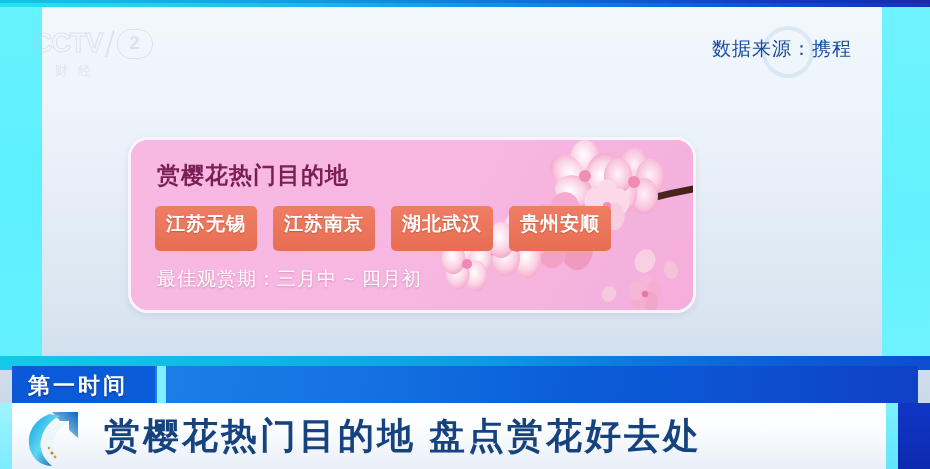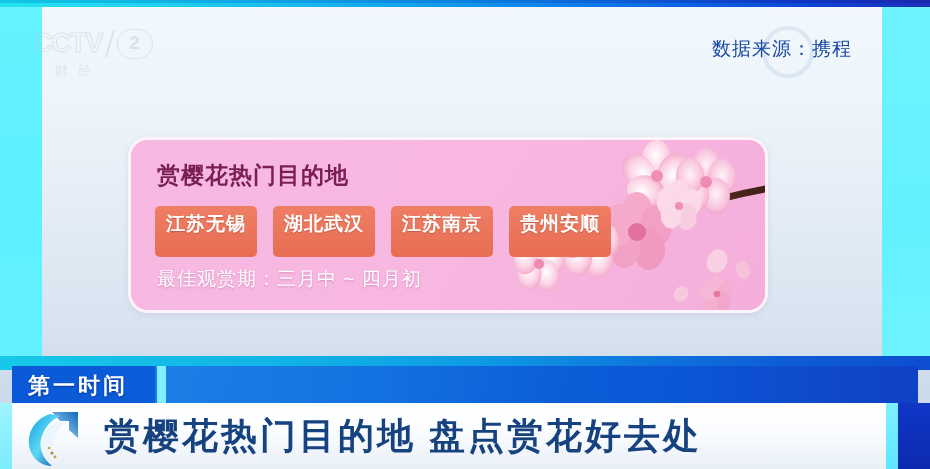--- a/index.html
+++ b/index.html
@@ -151,21 +151,21 @@
     font-size: 26px;
     font-weight: 700;
     color: #2a6fb5;
     letter-spacing: 1px;
   }
 
   
   .card {
     position: absolute;
     left: 128px; top: 137px;
-    width: 640px; height: 176px;
+    width: 568px; height: 176px;
     border-radius: 20px;
     background: linear-gradient(135deg,#f6b6e0 0%,#f8bde3 30%,#f7b9e0 60%,#f2a9d8 100%);
     border: 3px solid #fdf3fb;
     box-sizing: border-box;
     overflow: hidden;
     box-shadow: 0 2px 6px rgba(120,80,130,.12);
   }
   .card-inner {
     position: absolute;
     left: 0; top: 0; right: 0; bottom: 0;
@@ -185,21 +185,21 @@
     display: flex;
     gap: 16px;
     z-index: 3;
   }
   .tag {
     background: linear-gradient(180deg,#ee7e64 0%,#e86d52 100%);
     color: #ffffff;
     font-size: 19px;
     font-weight: 700;
     letter-spacing: 1px;
-    padding: 5px 11px 20px 11px;
+    padding: 5px 11px 14px 11px;
     border-radius: 5px;
     white-space: nowrap;
     text-shadow: 0 1px 1px rgba(130,40,20,.35);
   }
   .card-note {
     position: absolute;
     left: 26px; top: 126px;
     font-size: 19px;
     color: #ffffff;
     letter-spacing: 1px;
@@ -398,22 +398,22 @@
         <ellipse cx="-11" cy="12" rx="14" ry="18" fill="#f4aed0"></ellipse>
         <ellipse cx="-16" cy="-6" rx="14" ry="18" fill="#f6b7d6"></ellipse>
         <circle cx="0" cy="0" r="6" fill="#e7799f"></circle>
       </g>
     </svg>
 
     <div class="card-heading">赏樱花热门目的地</div>
 
     <div class="tag-row">
       <span class="tag">江苏无锡</span>
+      <span class="tag">江苏南京</span>
       <span class="tag">湖北武汉</span>
-      <span class="tag">江苏南京</span>
       <span class="tag">贵州安顺</span>
     </div>
 
     <div class="card-note">最佳观赏期：三月中 ~ 四月初</div>
   </div>
 
   <div class="lt-bluebar"></div>
   <div class="lt-bluebar-sheen"></div>
   <div class="lt-badge">第一时间</div>
   <div class="lt-badge-accent"></div>

